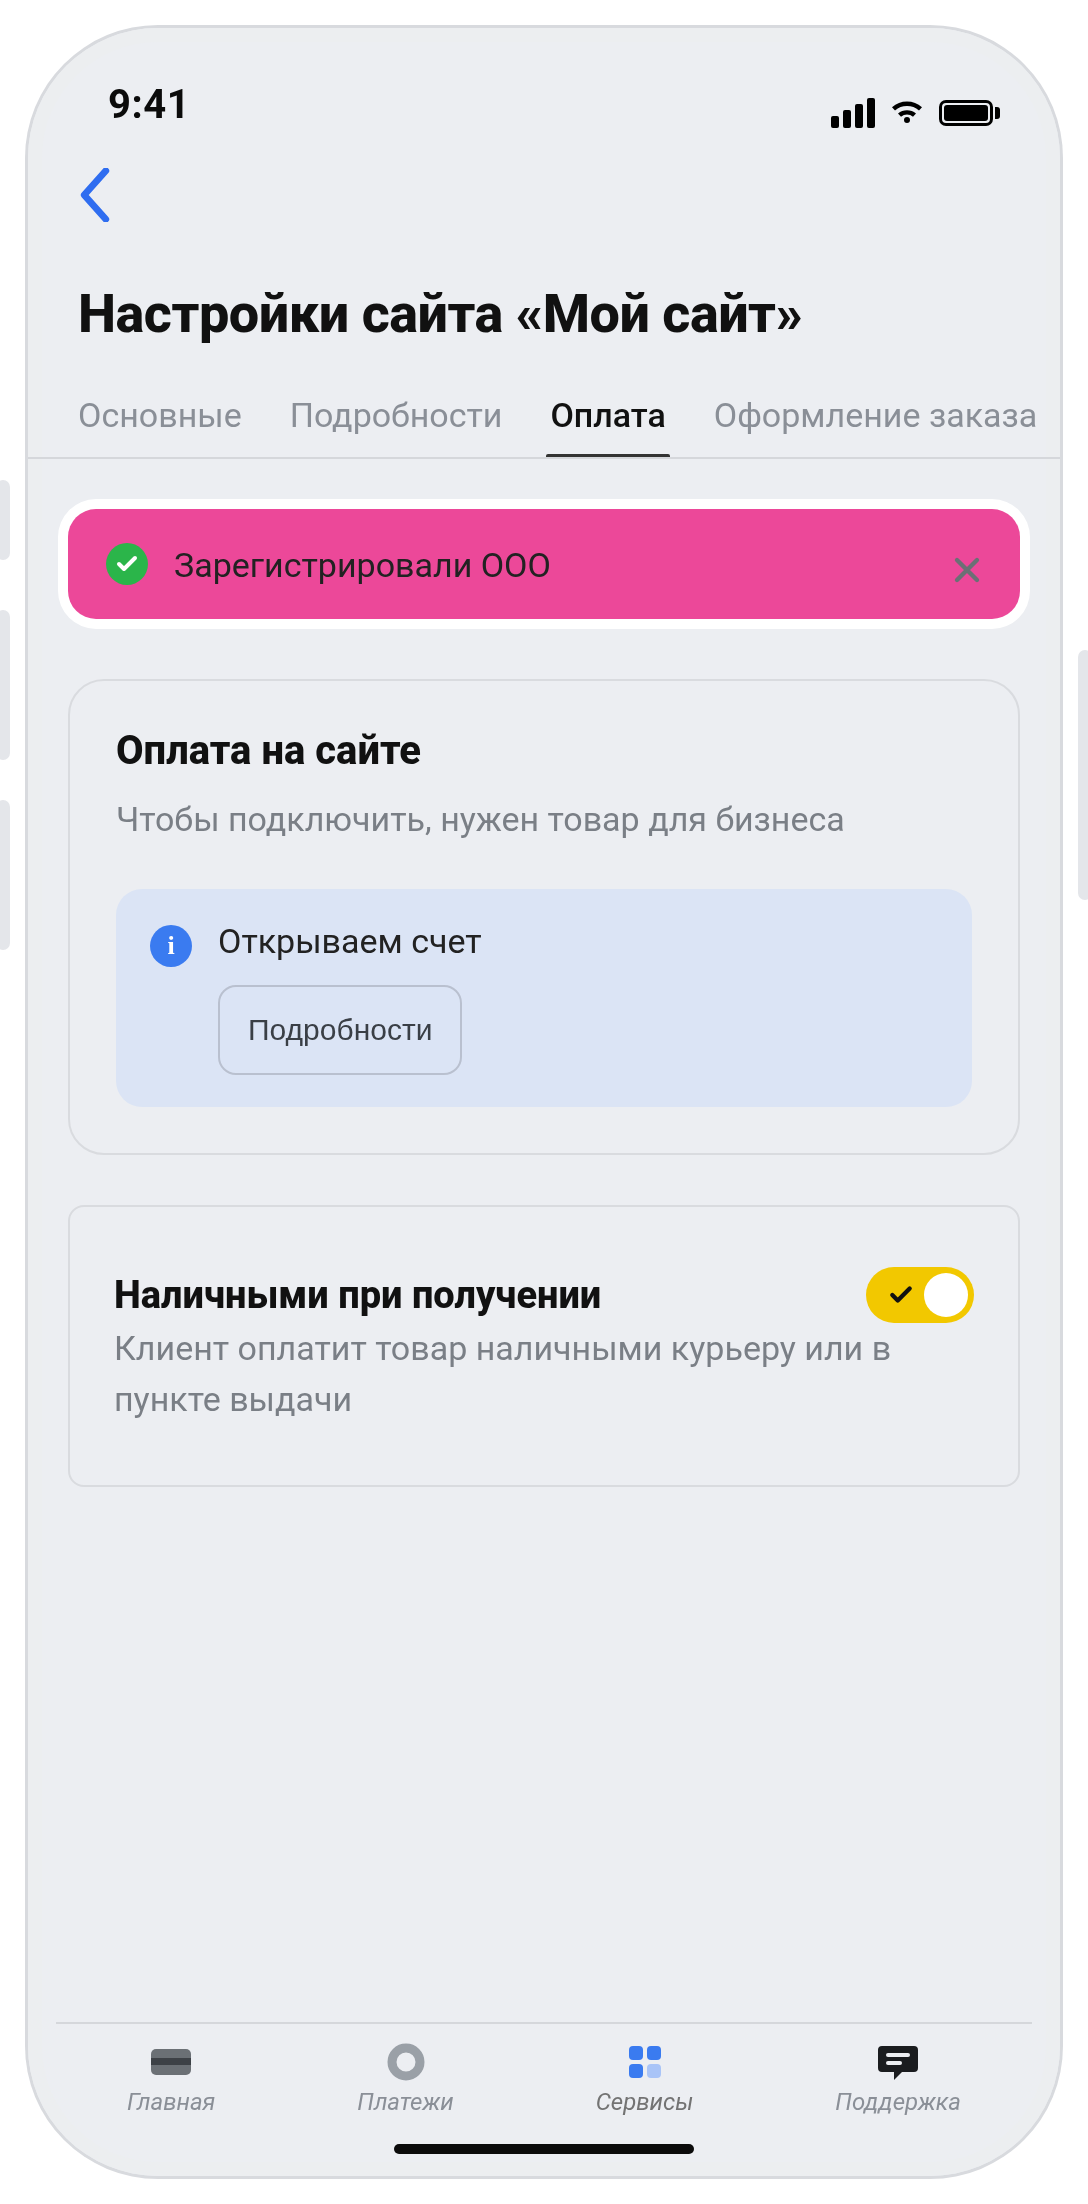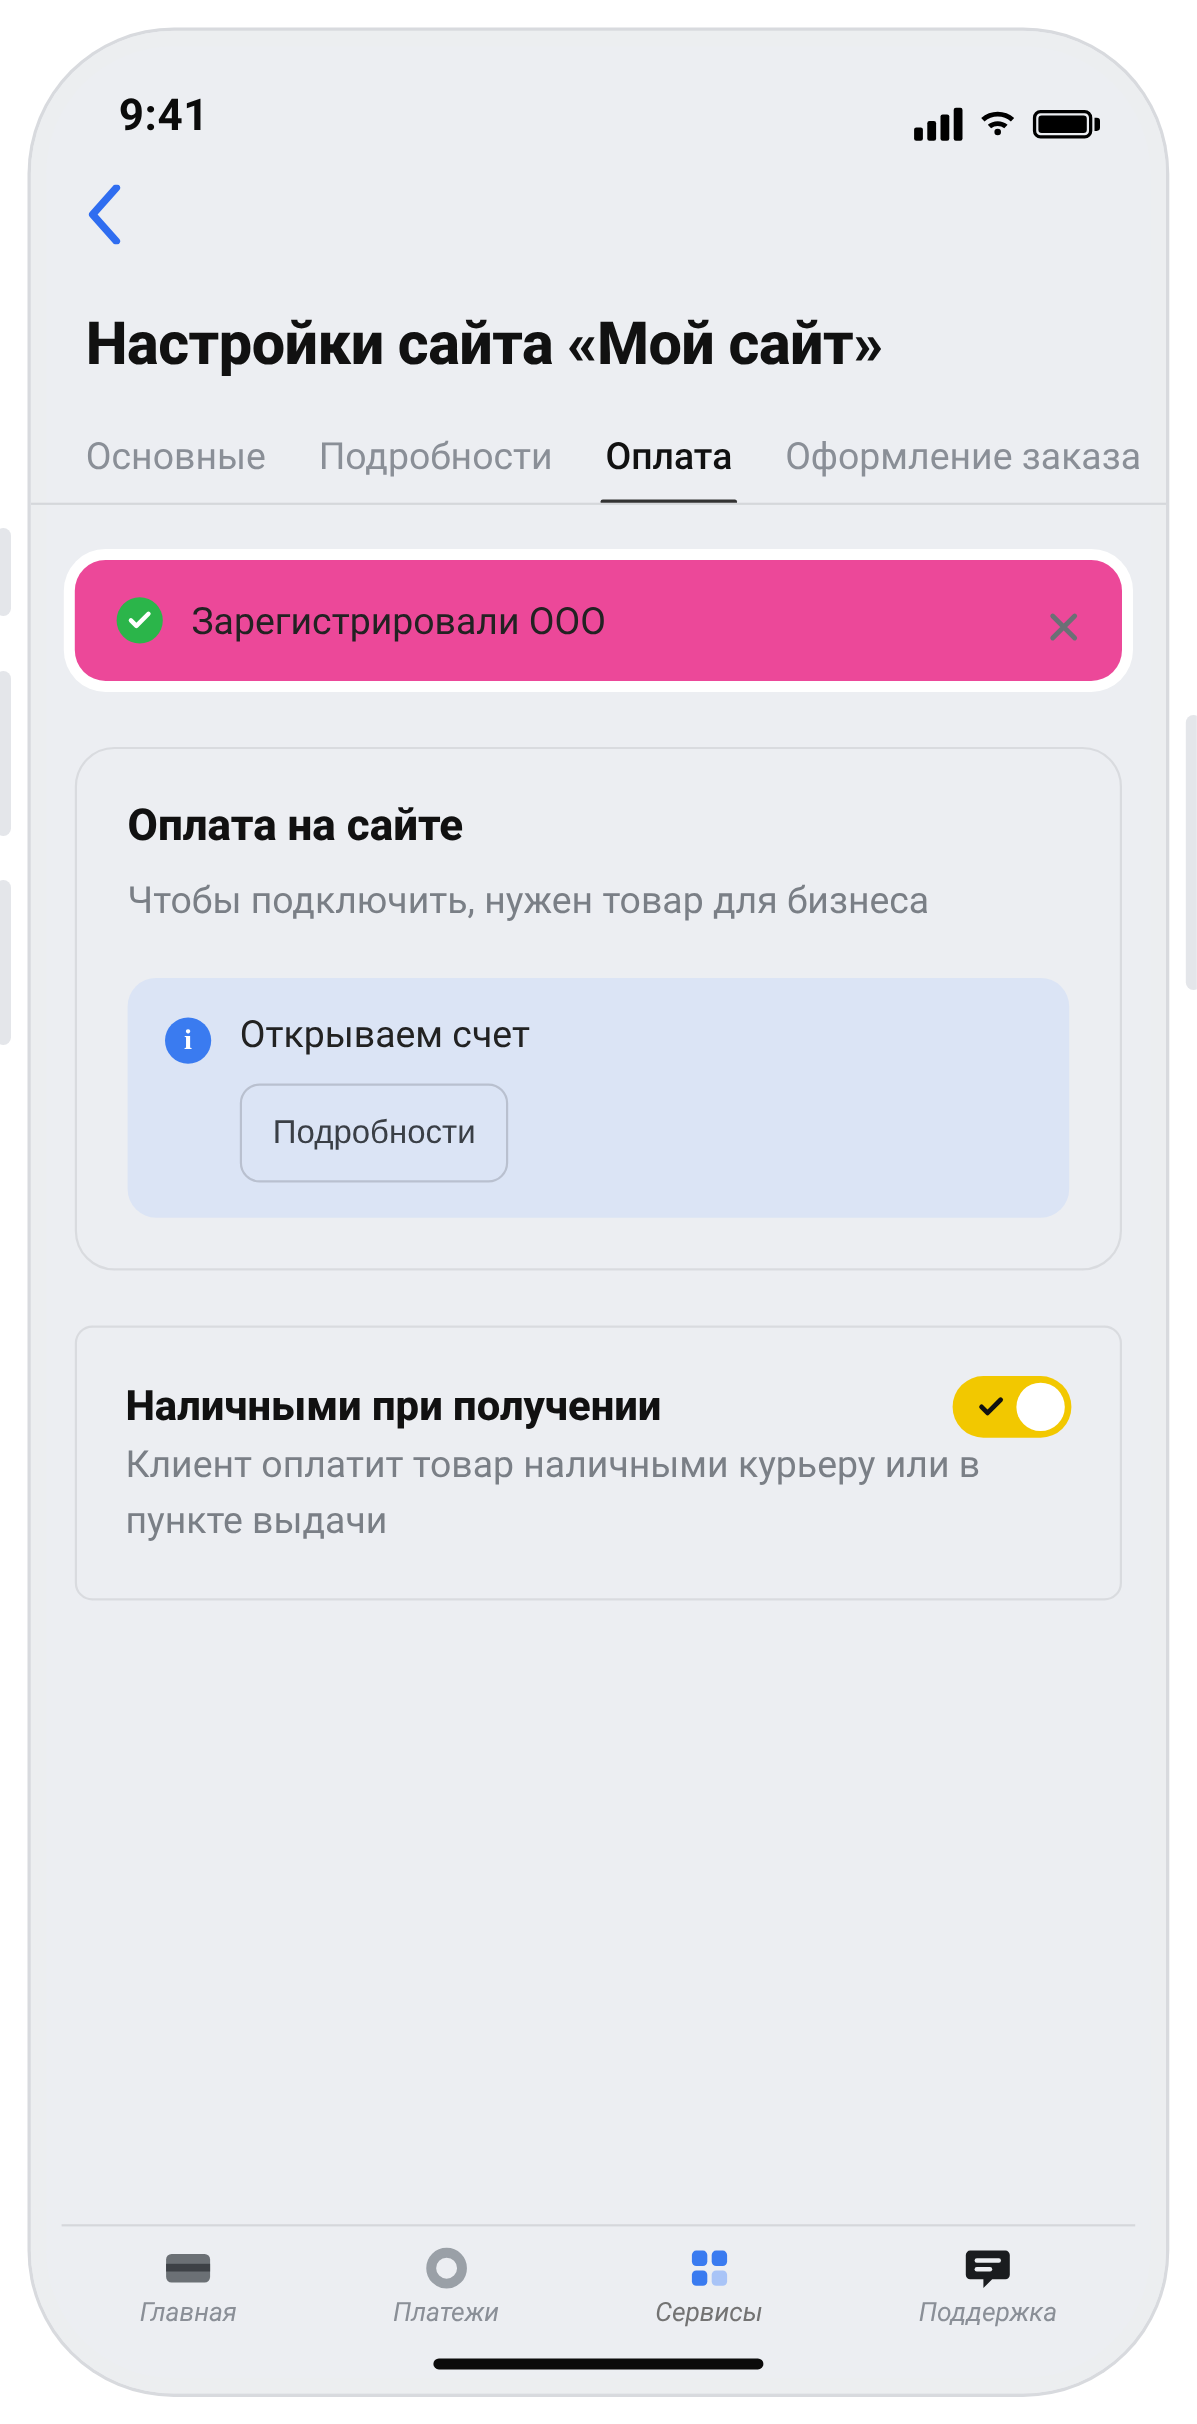--- a/index.html
+++ b/index.html
@@ -82,21 +82,21 @@
   .info-body { flex:1;}
   .info-text { font-size: 34px; color:#222; }
   .details-btn {
     margin-top: 24px; display:inline-block; border:2px solid #b9c0cf; background:transparent;
     border-radius: 18px; padding: 26px 28px; font-size: 30px; color:#3a3f46;
   }
 
   
   .card2 {
     margin: 50px 40px 0 40px; border: 2px solid #d9dbdf; border-radius: 16px;
-    padding: 44px 44px;
+    padding: 60px 44px;
   }
   .card2-row { display:flex; align-items:center; gap: 18px;}
   .card2-title { font-size: 38px; font-weight:800; color:#111; flex:1;}
   .toggle {
     width: 108px; height: 56px; border-radius: 999px; background:#f2c800;
     position:relative; flex:0 0 auto; display:flex; align-items:center; padding:0 6px;
   }
   .toggle-check { position:absolute; left:22px; }
   .toggle-check svg { width:26px; height:26px; display:block;}
   .toggle-thumb { width:44px; height:44px; border-radius:50%; background:#fff; position:absolute; right:6px; top:6px;}

